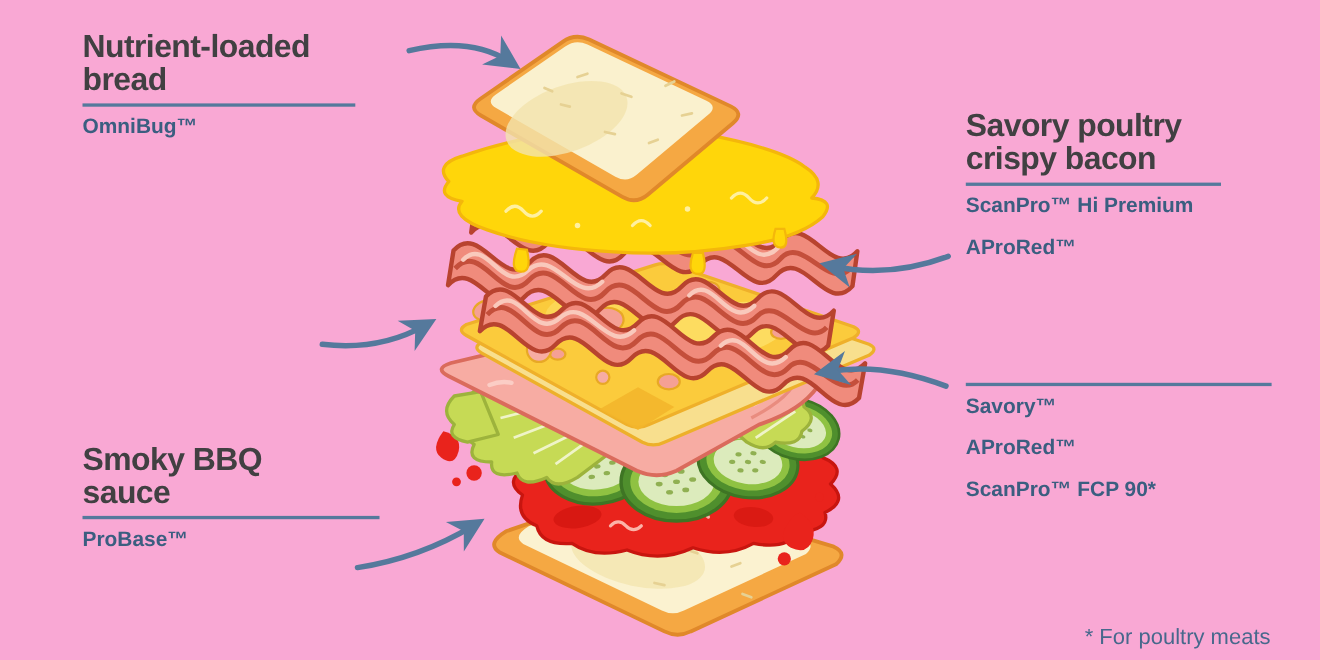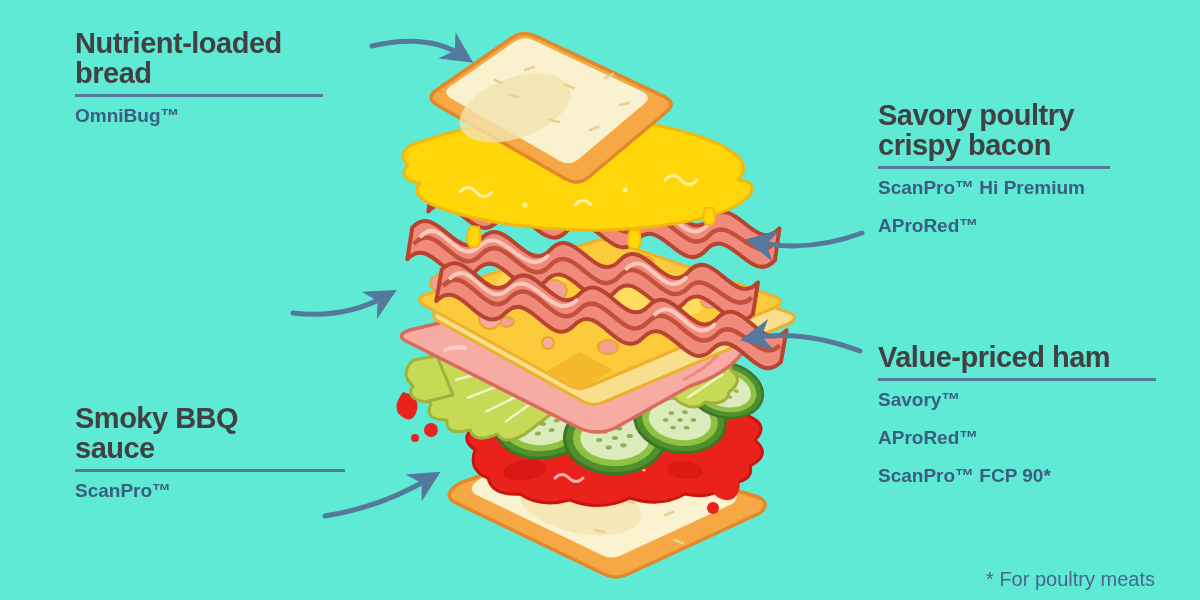--- a/index.html
+++ b/index.html
@@ -1,18 +1,18 @@
 <!DOCTYPE html>
 <html><head>
 <meta charset="utf-8">
 <style>
   html,body{margin:0;padding:0;}
   .stage{
     position:relative;width:1200px;height:600px;overflow:hidden;
-    background:#5eead4;
+    background:#f9a8d4;
     font-family:"Liberation Sans","DejaVu Sans",sans-serif;
   }
   .label{position:absolute;}
   .label h2{
     margin:0;font-size:29px;line-height:30px;font-weight:bold;
     color:#414042;letter-spacing:-0.5px;
   }
   .rule{height:0;border-bottom:3px solid #55799C;margin-top:6px;}
   .product{
     font-size:19px;line-height:24px;font-weight:bold;color:#3B5E80;margin-top:7px;
@@ -200,32 +200,31 @@
   <div class="label" style="left:75px;top:28px;width:270px">
     <h2>Nutrient-loaded bread</h2>
     <div class="rule" style="width:248px"></div>
     <div class="product">OmniBug™</div>
   </div>
 
 
   <div class="label" style="left:75px;top:403px;width:185px">
     <h2>Smoky BBQ sauce</h2>
     <div class="rule" style="width:270px"></div>
-    <div class="product">ScanPro™</div>
+    <div class="product">ProBase™</div>
   </div>
 
   <div class="label" style="left:878px;top:100px;width:265px">
     <h2>Savory poultry crispy bacon</h2>
     <div class="rule" style="width:232px"></div>
     <div class="product">ScanPro™ Hi Premium</div>
     <div class="product">AProRed™</div>
   </div>
 
   <div class="label" style="left:878px;top:342px;width:320px">
-    <h2>Value-priced ham</h2>
     <div class="rule" style="width:278px"></div>
     <div class="product">Savory™</div>
     <div class="product">AProRed™</div>
     <div class="product">ScanPro™ FCP 90*</div>
   </div>
 
   <div class="footnote">* For poultry meats</div>
 </div>
 
 </body></html>

